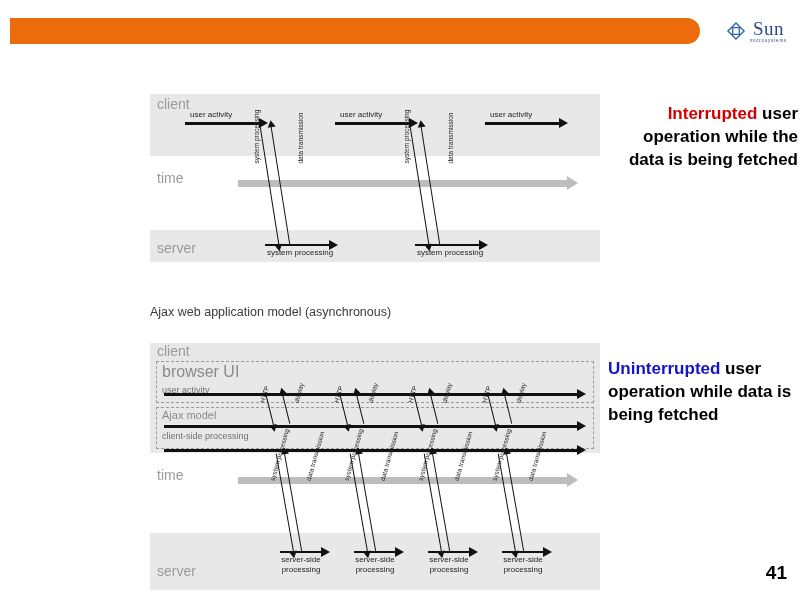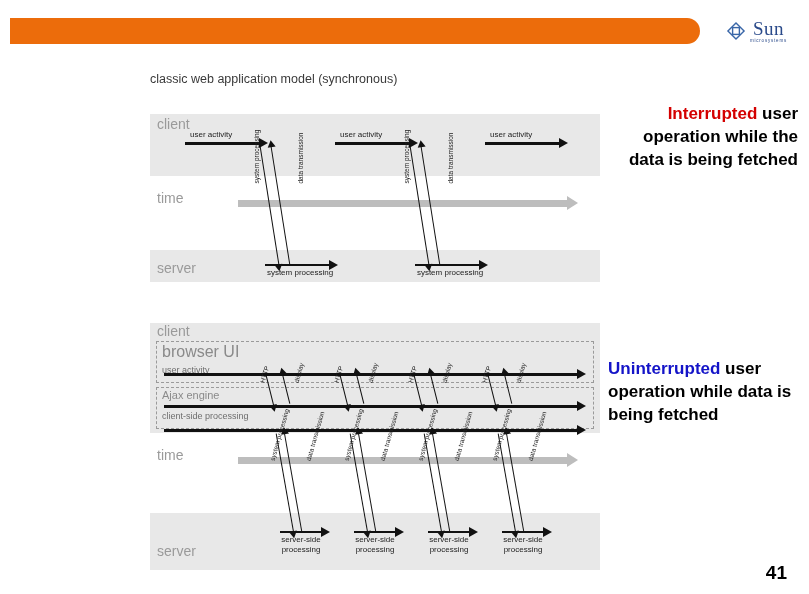--- a/index.html
+++ b/index.html
@@ -212,21 +212,20 @@
       </g>
     </svg>
   </span>
   <span class="logo-text">
     <span class="logo-word">Sun</span>
     <span class="logo-sub">microsystems</span>
   </span>
 </div>
 
 <div class="figure fig-top">
-  <div class="fig-caption">classic web application model (synchronous)</div>
   <div class="fig-body">
 
     <div class="band" style="top:22px;height:62px;"></div>
     <div class="band-label" style="top:24px;">client</div>
 
     <div class="band-label" style="top:98px;">time</div>
     <div class="time-arrow" style="top:108px;left:88px;width:330px;"></div>
 
     <div class="band" style="top:158px;height:32px;"></div>
     <div class="band-label" style="top:168px;">server</div>
@@ -254,31 +253,32 @@
 
     <div class="hline thin" style="top:172px;left:115px;width:65px;"></div>
     <div class="proc-label" style="top:176px;left:110px;width:80px;">system processing</div>
 
     <div class="hline thin" style="top:172px;left:265px;width:65px;"></div>
     <div class="proc-label" style="top:176px;left:260px;width:80px;">system processing</div>
   </div>
 </div>
 
 <div class="figure fig-bottom">
+  <div class="fig-caption">Ajax web application model (asynchronous)</div>
   <div class="fig-body">
 
     <div class="band" style="top:18px;height:110px;"></div>
     <div class="band-label" style="top:18px;">client</div>
 
     <div class="dashed-box" style="top:36px;left:6px;width:436px;height:40px;"></div>
     <div class="dash-label" style="top:38px;left:12px;color:#8a8a8a;font-size:16px;">browser UI</div>
     <div class="dash-label" style="top:60px;left:12px;">user activity</div>
 
     <div class="dashed-box" style="top:82px;left:6px;width:436px;height:40px;"></div>
-    <div class="dash-label" style="top:84px;left:12px;color:#8a8a8a;font-size:11px;">Ajax engine</div>
+    <div class="dash-label" style="top:84px;left:12px;color:#8a8a8a;font-size:11px;">Ajax model</div>
     <div class="dash-label" style="top:106px;left:12px;">client-side processing</div>
 
     <div class="hline" style="top:68px;left:14px;width:414px;"></div>
     <div class="hline" style="top:100px;left:14px;width:414px;"></div>
     <div class="hline" style="top:124px;left:14px;width:414px;"></div>
 
     <div class="vec" style="top:70px;left:116px;width:31px;transform:rotate(76deg);"></div>
     <div class="vlabel" style="top:74px;left:112px;transform:rotate(-74deg);">HTTP</div>
     <div class="vec" style="top:98px;left:140px;width:31px;transform:rotate(-104deg);"></div>
     <div class="vlabel" style="top:74px;left:146px;transform:rotate(-74deg);">display</div>

